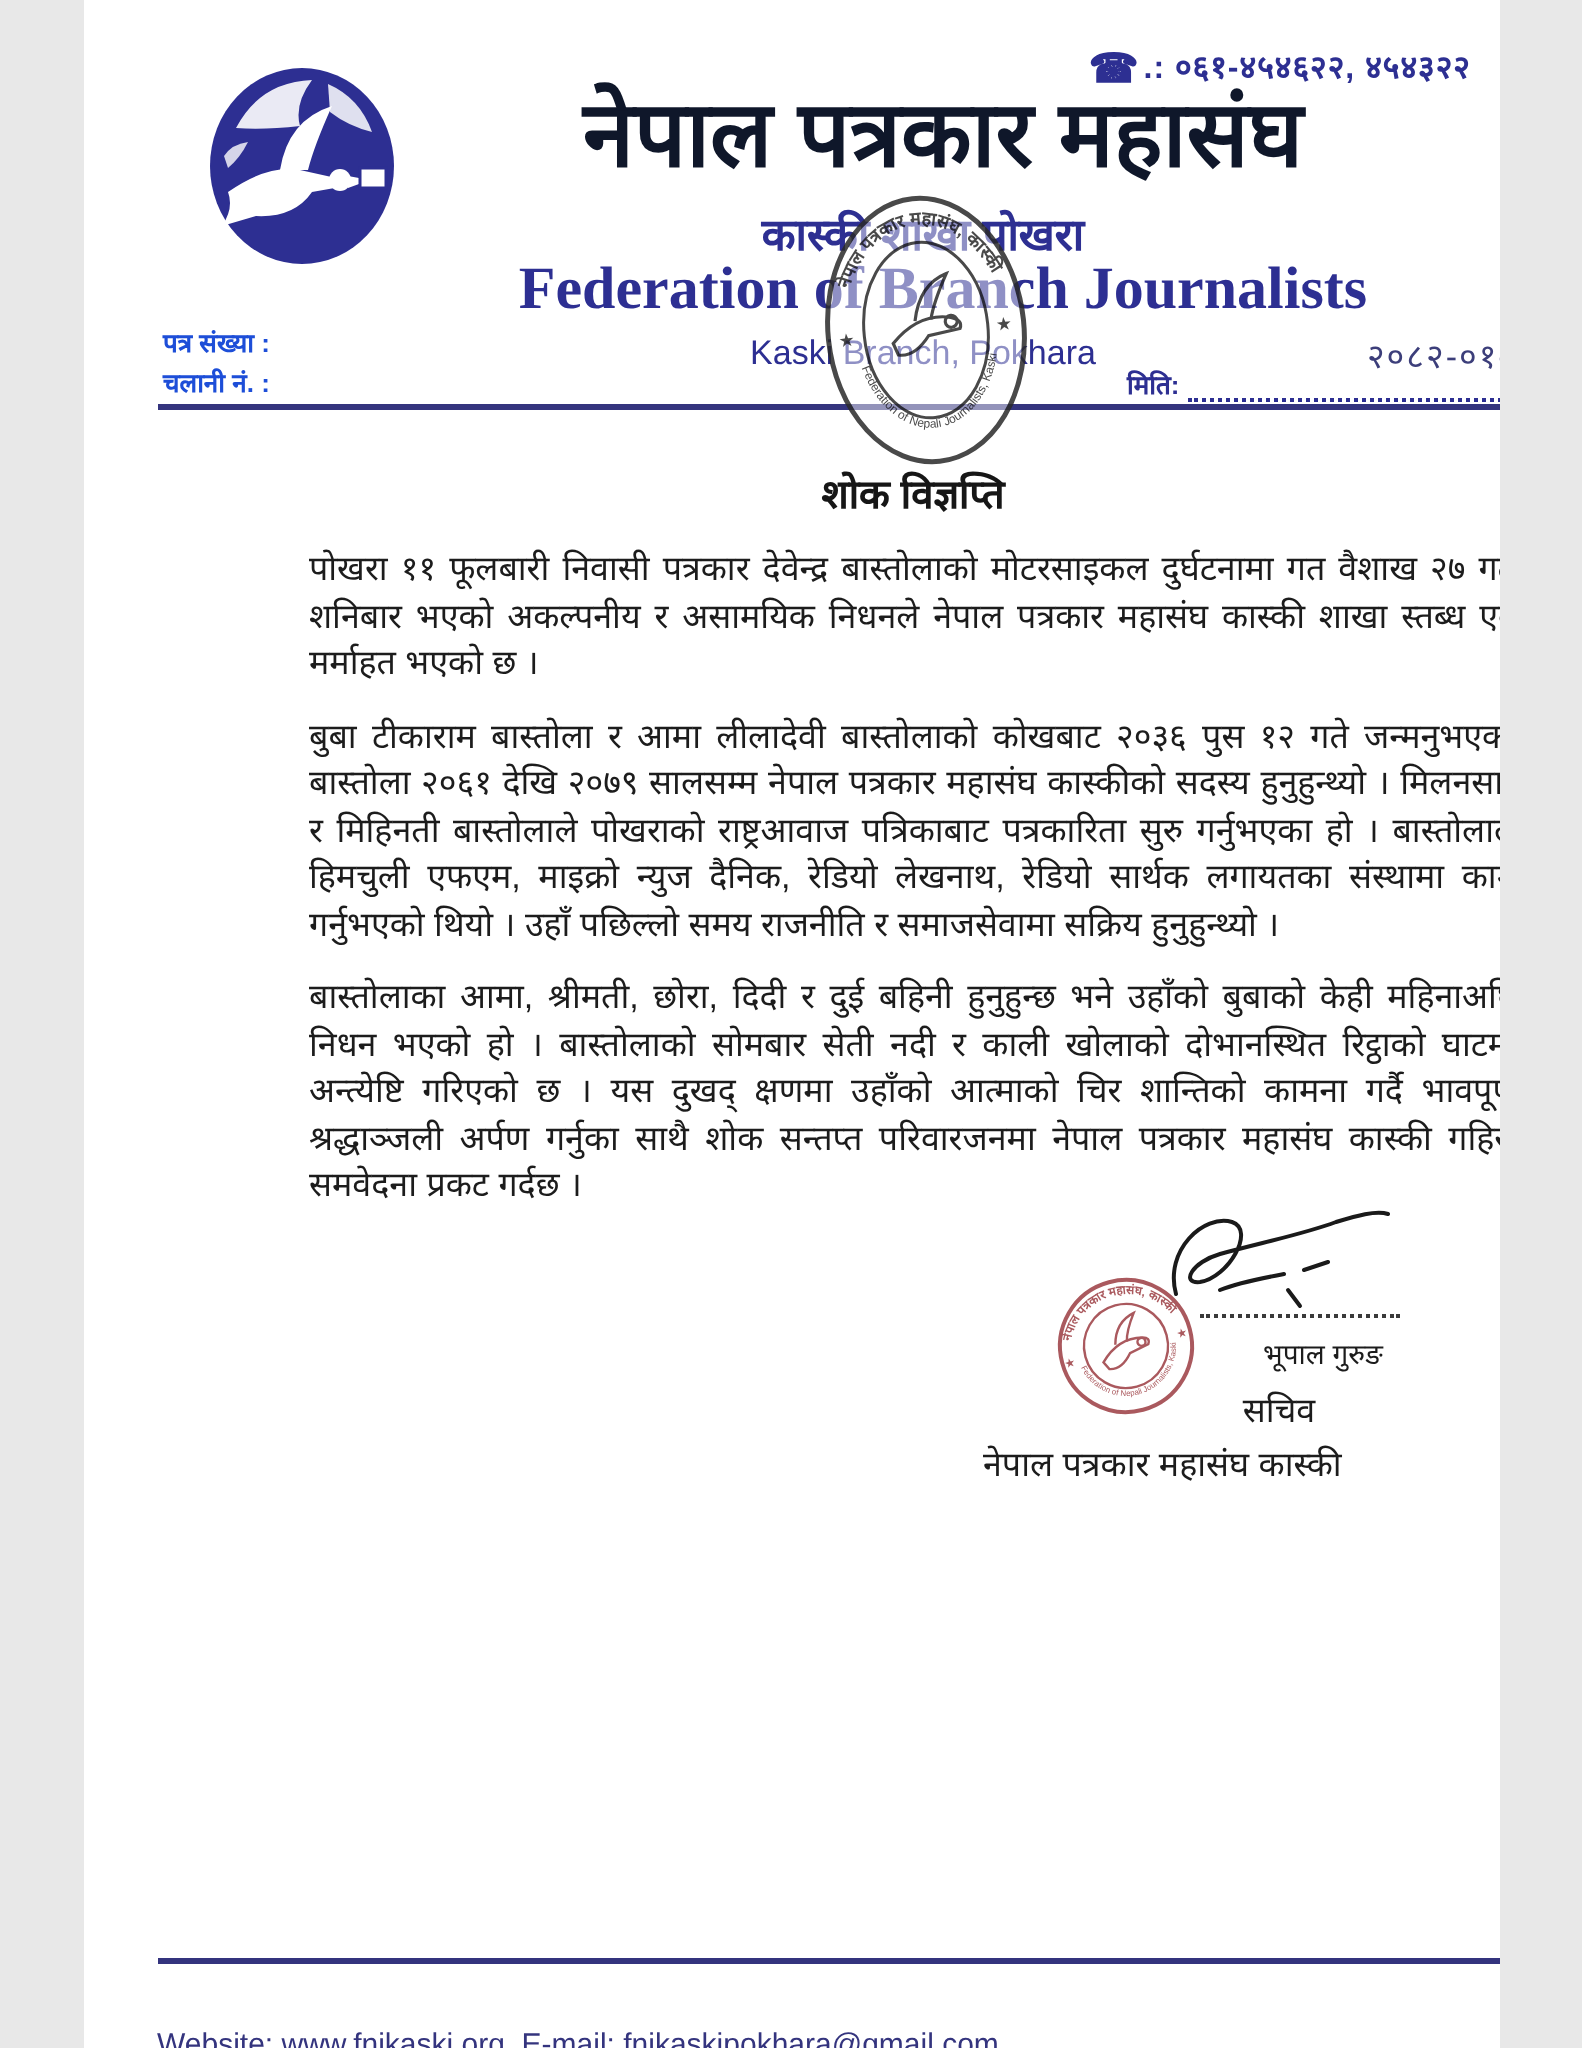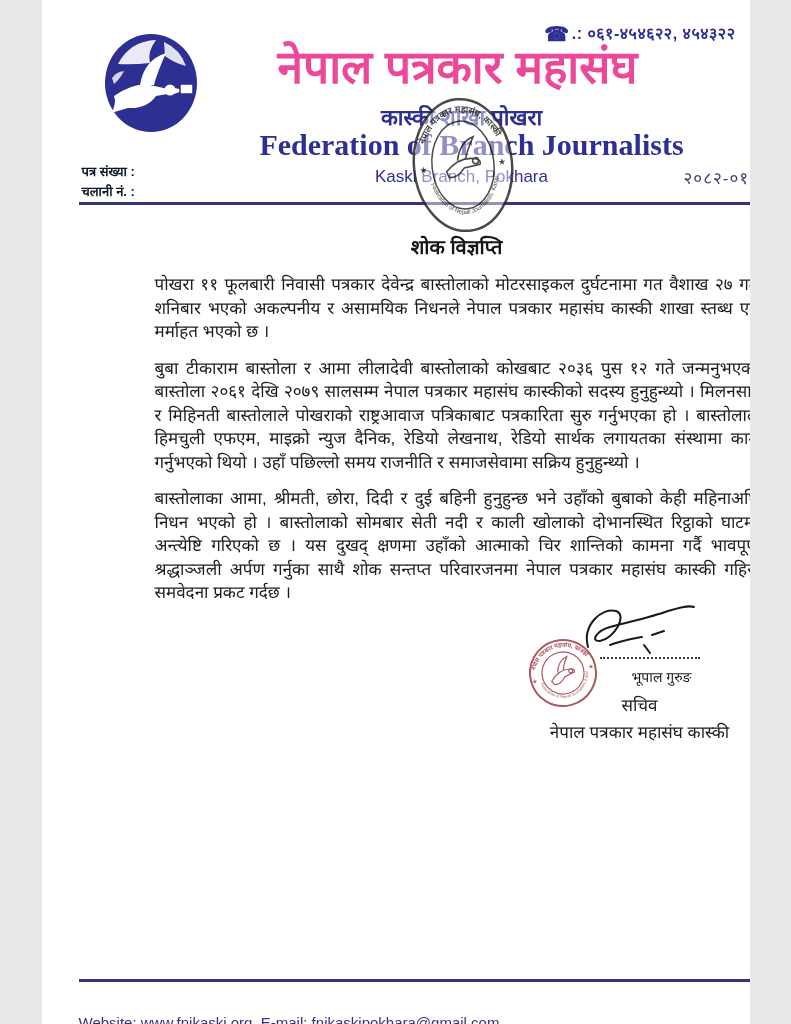--- a/index.html
+++ b/index.html
@@ -16,24 +16,24 @@
   
   .phone-line{
     top:22px;right:14px;
     font-size:16px;font-weight:bold;
     color:#2d2f92;
     letter-spacing:.5px;
   }
   .phone-line .glyph{font-size:20px;vertical-align:-2px;margin-right:2px;}
   .logo{left:60px;top:32px;width:98px;height:102px;}
   .org-nepali{
-    left:136px;top:40px;width:560px;
+    left:150px;top:40px;width:560px;
     text-align:center;
     font-size:46px;font-weight:800;
-    color:#ec4899;
+    color:#0f172a;
     line-height:1.2;
     font-family:"Liberation Sans", sans-serif;
   }
   .branch-nepali{
     left:120px;top:101px;width:600px;
     text-align:center;
     font-size:22px;font-weight:bold;
     color:#2d2f92;
   }
   .org-english{
@@ -42,21 +42,21 @@
     font-family:"Liberation Serif", serif;
     font-size:30px;font-weight:bold;
     color:#2d2f92;
   }
   .branch-english{
     left:120px;top:167px;width:600px;
     text-align:center;
     font-size:17px;
     color:#2d2f92;
   }
-  .meta-left{left:40px;top:162px;font-size:13px;font-weight:bold;color:#0f172a;line-height:20px;}
+  .meta-left{left:40px;top:162px;font-size:13px;font-weight:bold;color:#1d4ed8;line-height:20px;}
   .date-value{
     left:604px;top:166px;width:130px;
     text-align:right;
     font-size:17px;color:#3c3e7a;
     letter-spacing:1px;
   }
   .date-row{
     left:522px;top:183px;width:194px;
     display:flex;align-items:flex-end;
     font-size:13px;font-weight:bold;color:#2d2f92;
@@ -78,21 +78,21 @@
     margin:0 0 13px 0;
     font-size:17px;line-height:23.5px;
     text-align:justify;
     color:#1c1c1c;
   }
   
   .sig-squiggle{left:538px;top:601px;width:125px;height:60px;}
   .sig-dotline{left:558px;top:657px;width:100px;border-bottom:2px dotted #3a3a3a;height:0;}
   .sig-name{left:472px;top:667px;width:296px;text-align:center;font-size:14px;color:#1c1c1c;}
   .sig-role{left:450px;top:693px;width:296px;text-align:center;font-size:17px;color:#1c1c1c;}
-  .sig-org{left:450px;top:720px;width:296px;text-align:center;font-size:17px;color:#1c1c1c;}
+  .sig-org{left:450px;top:720px;width:296px;text-align:left;font-size:17px;color:#1c1c1c;}
   .sig-stamp{left:486px;top:638px;width:70px;height:70px;opacity:.85;transform:rotate(-15deg);}
   
   .footer-rule{left:37px;top:979px;width:676px;height:3px;background:#34347e;}
   .footer-text{
     left:37px;top:1014px;width:676px;
     font-size:15px;color:#34347e;
   }
 </style>
 </head>
 <body>
@@ -118,20 +118,24 @@
   <div class="abs org-nepali">नेपाल पत्रकार महासंघ</div>
   <div class="abs branch-nepali">कास्की शाखा पोखरा</div>
   <div class="abs org-english">Federation of Branch Journalists</div>
   <div class="abs branch-english">Kaski Branch, Pokhara</div>
 
   <div class="abs meta-left">
     <div>पत्र संख्या :</div>
     <div>चलानी नं. :</div>
   </div>
   <div class="abs date-value">२०८२-०१-२९</div>
+  <div class="abs date-row">
+    <span>मिति:</span>
+    <span class="date-dots"></span>
+  </div>
 
   <div class="abs header-rule"></div>
 
   <svg class="abs header-stamp" viewBox="0 0 106 142">
     <defs>
       <path id="hsTop" d="M 11,76 A 42,58 0 0 1 95,76" fill="none"></path>
       <path id="hsBot" d="M 17,70 A 36,50 0 0 0 89,70" fill="none"></path>
     </defs>
     <ellipse cx="53" cy="71" rx="49" ry="66" fill="#ffffff" fill-opacity="0.55" stroke="#2a2a2a" stroke-width="2.5"></ellipse>
     <ellipse cx="53" cy="71" rx="31" ry="44" fill="none" stroke="#2a2a2a" stroke-width="1.5"></ellipse>

